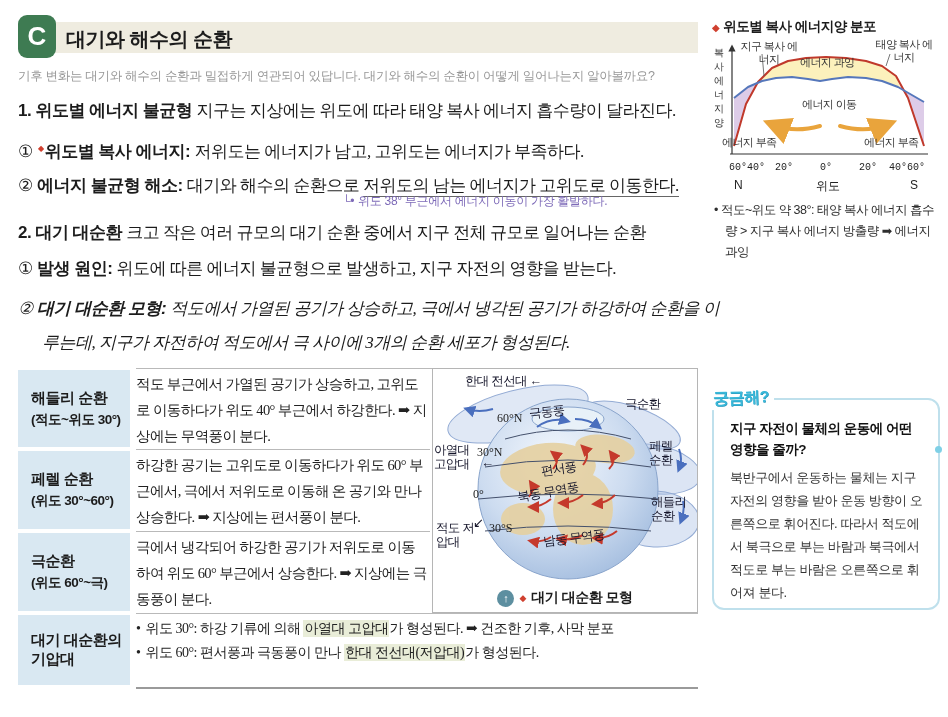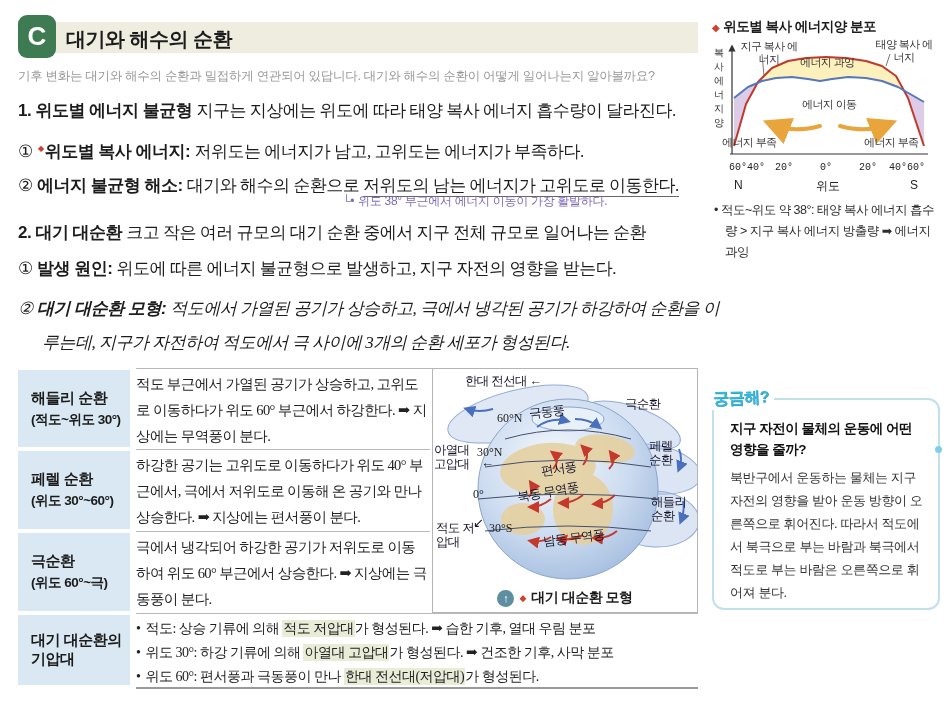--- a/index.html
+++ b/index.html
@@ -120,28 +120,25 @@
 </div>
 <div class="abs th-cell" style="top:533px;height:78px;">
   <div class="th-title">극순환</div>
   <div class="th-sub">(위도 60°~극)</div>
 </div>
 <div class="abs th-cell" style="top:615px;height:70px;">
   <div class="th-title">대기 대순환의</div>
   <div class="th-title">기압대</div>
 </div>
 
-<div class="abs td-cell serif" style="top:371px;">적도 부근에서 가열된 공기가 상승하고, 고위도로 이동하다가 위도 60° 부근에서 하강한다. ➡ 지상에는 무역풍이 분다.</div>
-<div class="abs td-cell serif" style="top:452px;">하강한 공기는 고위도로 이동하다가 위도 40° 부근에서, 극에서 저위도로 이동해 온 공기와 만나 상승한다. ➡ 지상에는 편서풍이 분다.</div>
+<div class="abs td-cell serif" style="top:371px;">적도 부근에서 가열된 공기가 상승하고, 고위도로 이동하다가 위도 40° 부근에서 하강한다. ➡ 지상에는 무역풍이 분다.</div>
+<div class="abs td-cell serif" style="top:452px;">하강한 공기는 고위도로 이동하다가 위도 60° 부근에서, 극에서 저위도로 이동해 온 공기와 만나 상승한다. ➡ 지상에는 편서풍이 분다.</div>
 <div class="abs td-cell serif" style="top:534px;">극에서 냉각되어 하강한 공기가 저위도로 이동하여 위도 60° 부근에서 상승한다. ➡ 지상에는 극동풍이 분다.</div>
 
 <div class="abs p-row serif" style="top:617px;">
-  <div>
-    <span class="bullet">•</span><span>적도: 상승 기류에 의해 </span><span class="hl">적도 저압대</span><span>가 형성된다. ➡ 습한 기후, 열대 우림 분포</span>
-  </div>
   <div>
     <span class="bullet">•</span><span>위도 30°: 하강 기류에 의해 </span><span class="hl">아열대 고압대</span><span>가 형성된다. ➡ 건조한 기후, 사막 분포</span>
   </div>
   <div>
     <span class="bullet">•</span><span>위도 60°: 편서풍과 극동풍이 만나 </span><span class="hl">한대 전선대(저압대)</span><span>가 형성된다.</span>
   </div>
 </div>
 
 <div class="abs hline" style="left:136px;top:368px;width:562px;"></div>
 <div class="abs hline" style="left:136px;top:449px;width:294px;"></div>

